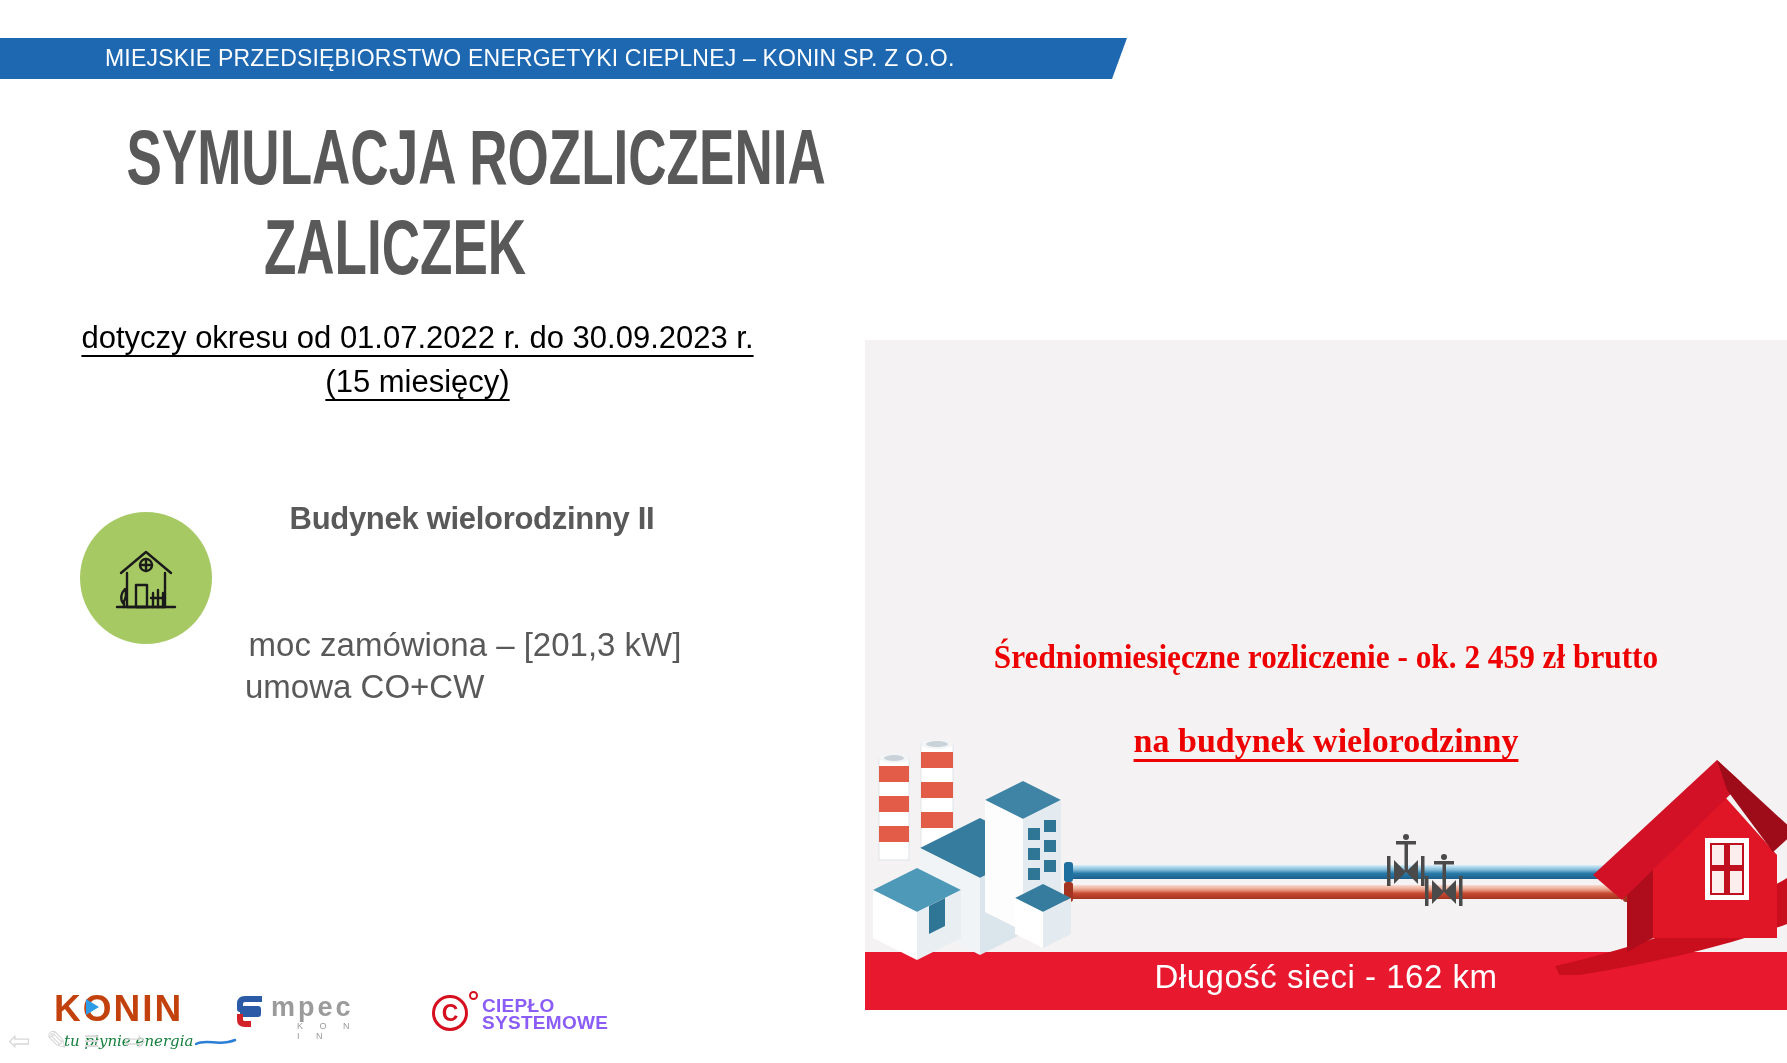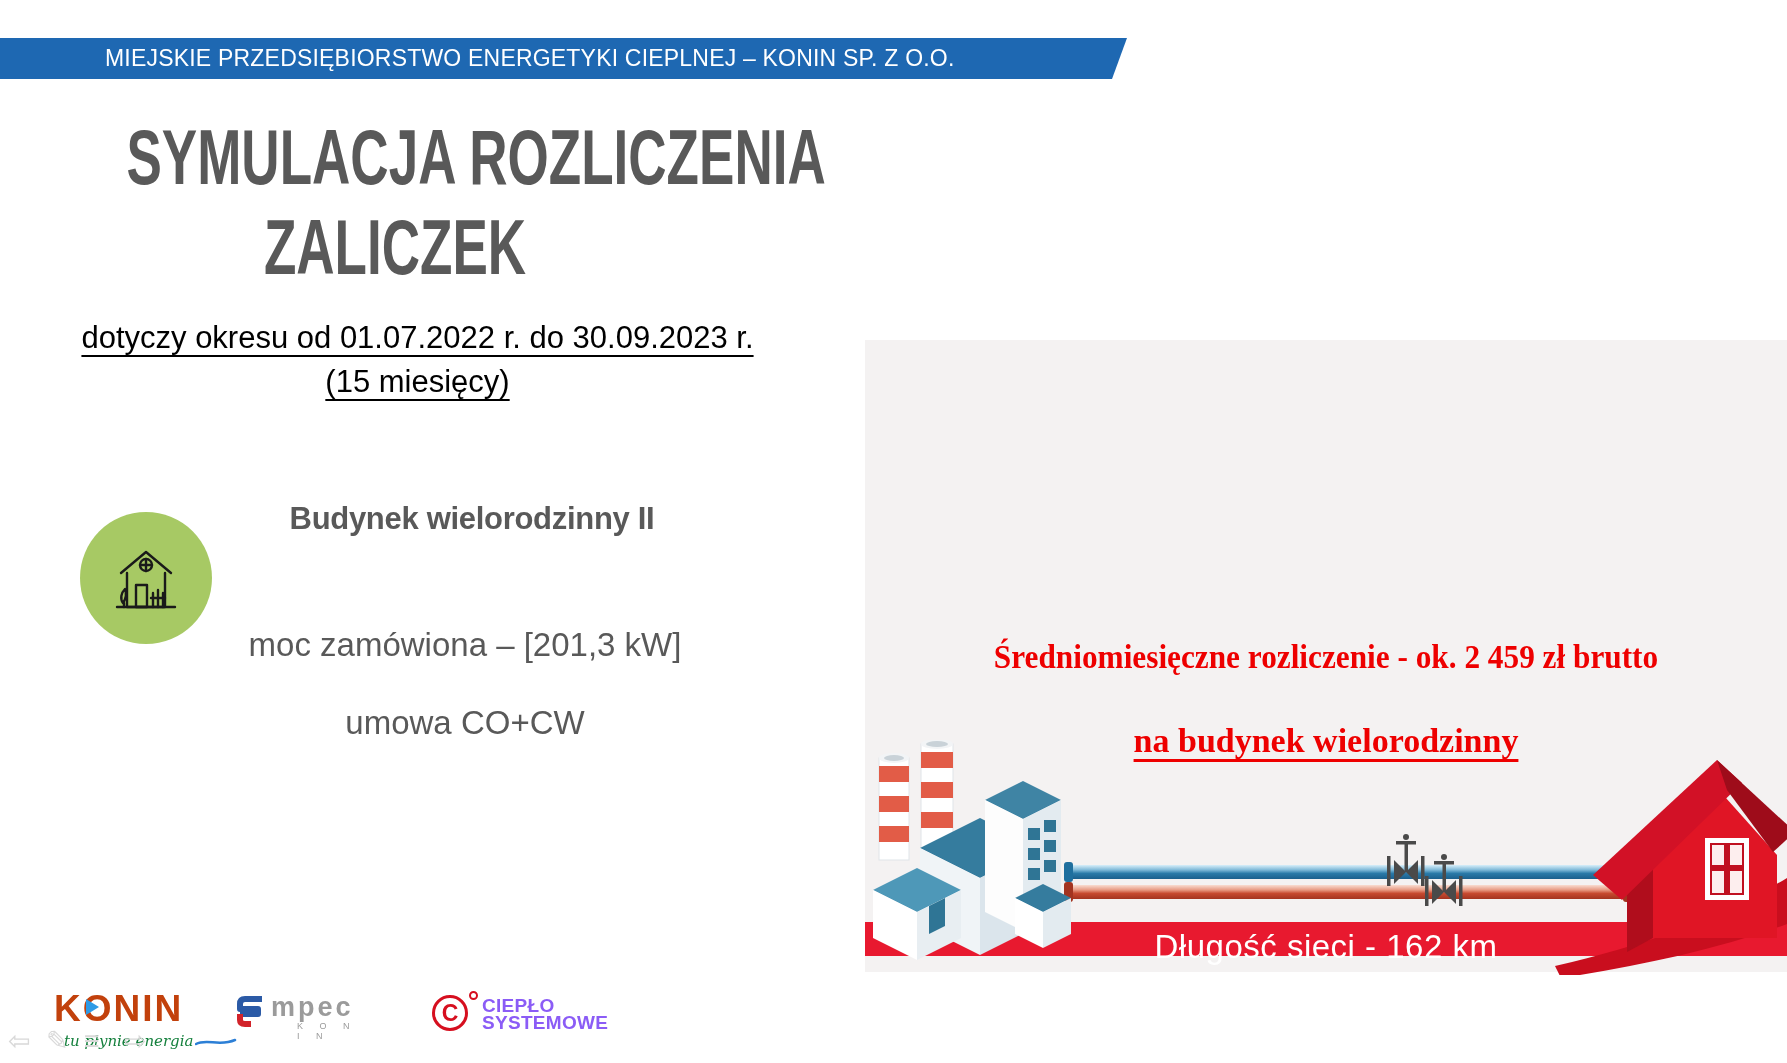--- a/index.html
+++ b/index.html
@@ -39,21 +39,21 @@
   .building-icon-circle svg { position:absolute; left:23px; top:23px; }
   .building-name {
     position:absolute; left:252px; top:501px; width:440px; text-align:center;
     color:#595959; font-weight:bold; font-size:31px; letter-spacing:-0.3px; white-space:nowrap;
   }
   .building-power {
     position:absolute; left:245px; top:626px; width:440px; text-align:center;
     color:#595959; font-size:33px; white-space:nowrap;
   }
   .building-contract {
-    position:absolute; left:245px; top:704px; width:440px; text-align:center;
+    position:absolute; left:245px; top:668px; width:440px; 
     color:#595959; font-size:33px; white-space:nowrap;
   }
   
   .info-panel {
     position:absolute; left:865px; top:340px; width:922px; height:632px;
     background:#f4f2f2;
   }
   .bullet-line {
     position:absolute; left:843px; width:900px; color:#141414;
     font-size:31px; letter-spacing:-0.3px; white-space:nowrap;
@@ -62,21 +62,21 @@
   .bullet-2 { top:519px; }
   .highlight-line {
     position:absolute; left:865px; width:922px; text-align:center;
     font-family:"Liberation Serif", serif; font-weight:bold; color:#EE0000;
     font-size:34px; white-space:nowrap;
   }
   .highlight-1 { top:638px; transform:scaleX(0.92); transform-origin:50% 0; }
   .highlight-2 { top:722px; text-decoration:underline; text-underline-offset:7px; text-decoration-thickness:3px; }
   
   .network-band {
-    position:absolute; left:865px; top:922px; width:922px; height:34px;
+    position:absolute; left:865px; top:952px; width:922px; height:58px;
     background:#E8192F;
   }
   .network-band .band-caption {
     position:absolute; left:0; top:0; width:100%; height:50px; line-height:50px;
     text-align:center; color:#ffffff; font-size:33px; letter-spacing:0.5px;
   }
   .illu-svg { position:absolute; left:865px; top:740px; width:922px; height:235px; pointer-events:none; }
   
   .konin-logo { position:absolute; left:40px; top:988px; width:220px; height:75px; }
   .konin-word {

